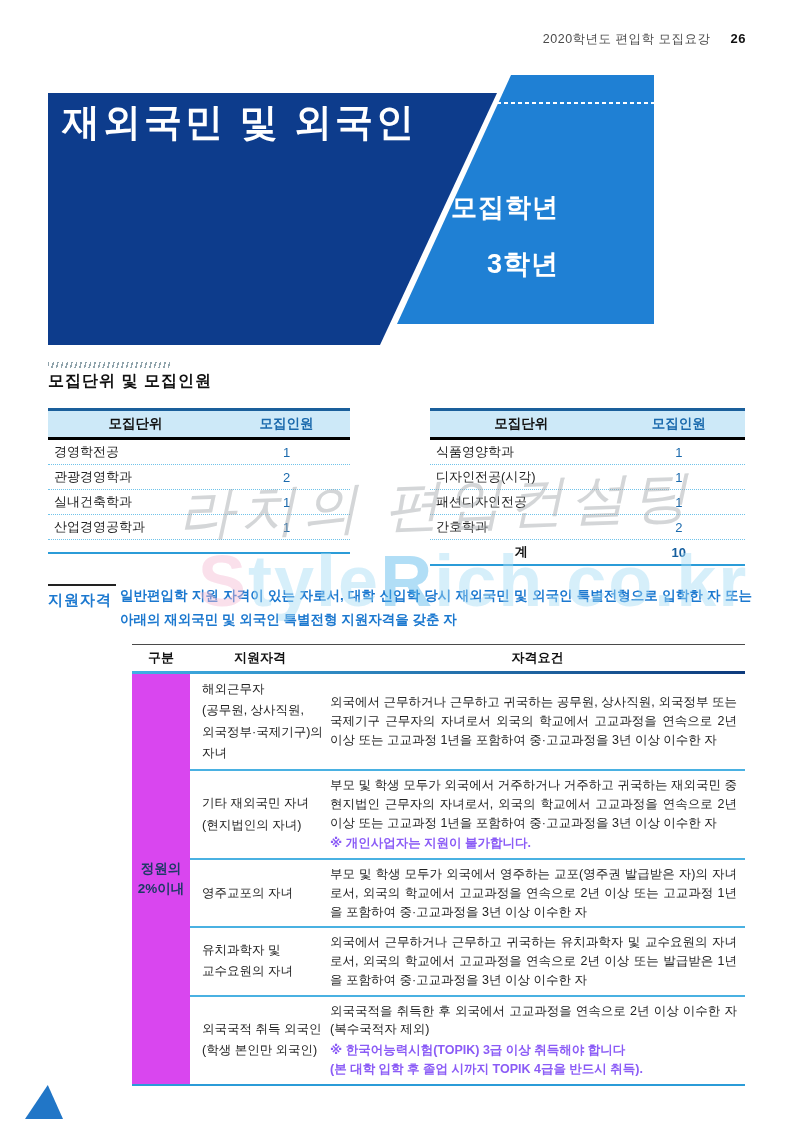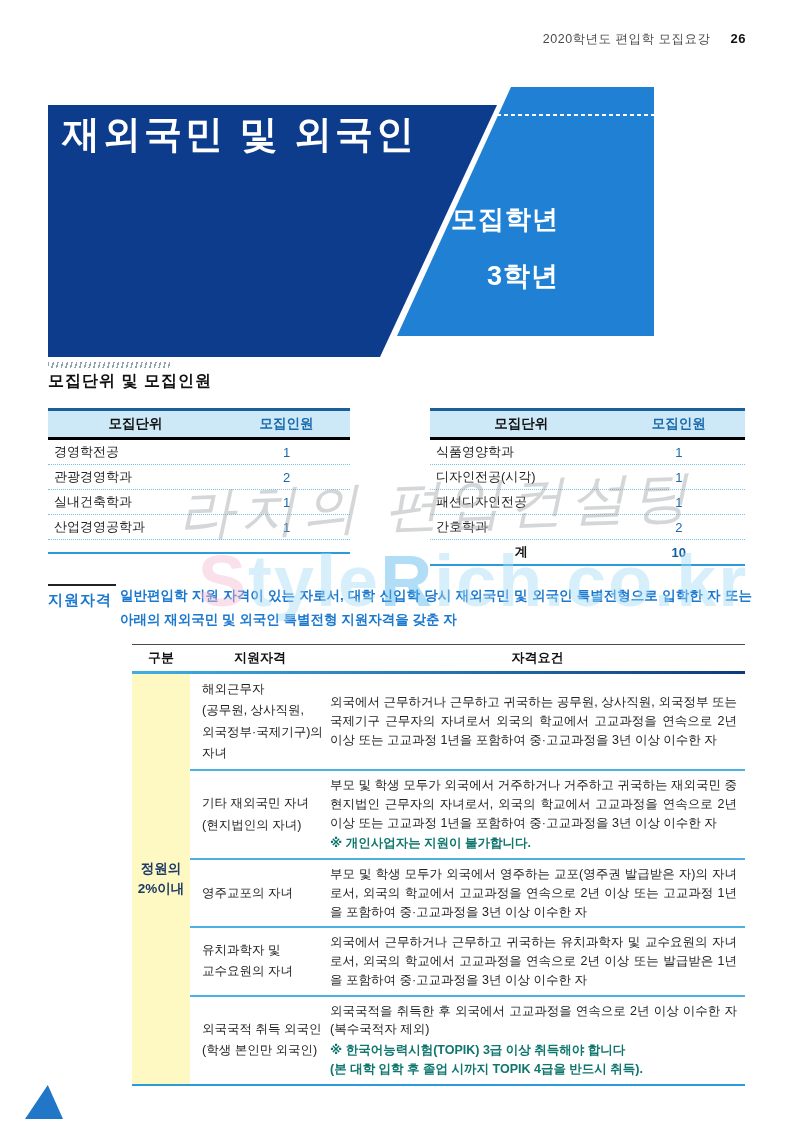--- a/index.html
+++ b/index.html
@@ -5,21 +5,21 @@
   html,body{margin:0;padding:0;}
   .page{
     position:relative;width:793px;height:1121px;background:#ffffff;overflow:hidden;
     font-family:"Liberation Sans","DejaVu Sans",sans-serif;color:#222;
   }
   
   .doc-header{position:absolute;top:31px;right:47px;font-size:12.5px;color:#4a4a4a;letter-spacing:0.5px;}
   .doc-header .page-num{font-weight:bold;color:#111;margin-left:16px;font-size:13px;}
 
   
-  .banner{position:absolute;left:0;top:82px;width:654px;height:286px;}
+  .banner{position:absolute;left:0;top:70px;width:654px;height:286px;}
   .shape-light{position:absolute;inset:0;background:#1f80d4;
     clip-path:polygon(511px 5px,764px 5px,733px 254px,397px 254px);}
   .shape-dark{position:absolute;inset:0;background:#0d3c8c;
     clip-path:polygon(48px 23px,497px 23px,380px 275px,48px 275px);}
   .banner-dash{position:absolute;left:497px;top:32px;width:226px;height:2px;
     background:repeating-linear-gradient(to right,#fff 0 4px,transparent 4px 7px);}
   .banner-title{position:absolute;left:62px;top:27px;color:#fff;font-size:38px;font-weight:bold;letter-spacing:3px;white-space:nowrap;}
   .banner-grade-label{position:absolute;right:95px;top:120px;color:#fff;font-size:26px;font-weight:bold;letter-spacing:1px;}
   .banner-grade-value{position:absolute;right:95px;top:176px;color:#fff;font-size:27px;font-weight:bold;letter-spacing:1px;}
 
@@ -46,29 +46,29 @@
   .elig-label{position:absolute;left:48px;top:591px;font-size:15px;font-weight:bold;color:#1b78cf;letter-spacing:1px;}
   .elig-intro{position:absolute;left:120px;top:584px;width:632px;font-size:13.5px;font-weight:bold;color:#1b78cf;line-height:1.8;text-align:justify;word-break:keep-all;}
 
   .qual-table{position:absolute;left:132px;top:644px;width:613px;}
   .qheader{display:flex;border-top:1px solid #4a4a4a;height:26px;align-items:center;font-weight:bold;font-size:13px;color:#111;}
   .qheader .h1{width:58px;text-align:center;}
   .qheader .h2{width:140px;text-align:center;}
   .qheader .h3{flex:1;text-align:center;}
   .qheader-underline{height:3px;background:linear-gradient(to right,#3fb0e4,#0d3a7c);}
   .qbody{position:relative;border-bottom:2px solid #2b9cd8;}
-  .qquota{position:absolute;left:0;top:0;bottom:0;width:58px;background:#fef9c3;display:flex;align-items:center;justify-content:center;
+  .qquota{position:absolute;left:0;top:0;bottom:0;width:58px;background:#d946ef;display:flex;align-items:center;justify-content:center;
     text-align:center;font-weight:bold;color:#1d3a66;font-size:13.5px;white-space:pre-line;line-height:1.5;}
   .qrows{margin-left:58px;}
   .qrow{display:flex;border-bottom:2px solid #4ab1e2;padding:5px 0;align-items:center;}
   .qrow:last-child{border-bottom:none;}
   .qcat{width:140px;box-sizing:border-box;padding:0 6px 0 12px;font-size:12.5px;color:#222;white-space:pre-line;line-height:1.7;word-break:keep-all;}
   .qmain{flex:1;padding-right:8px;}
   .qreq{font-size:12.5px;color:#222;line-height:1.5;text-align:justify;word-break:break-all;}
-  .qnote{font-size:12.5px;color:#0f766e;font-weight:bold;white-space:pre-line;line-height:1.5;margin-top:2px;}
+  .qnote{font-size:12.5px;color:#8b5cf6;font-weight:bold;white-space:pre-line;line-height:1.5;margin-top:2px;}
 
   
   .wm-hand{position:absolute;left:178px;top:468px;font-size:56px;color:#9aa0a3;opacity:0.42;font-style:italic;
     letter-spacing:6px;transform:rotate(-2deg);z-index:6;pointer-events:none;white-space:nowrap;
     font-family:"Liberation Serif","DejaVu Serif",serif;}
   .wm-url{position:absolute;left:198px;top:540px;font-size:72px;font-weight:bold;opacity:0.45;letter-spacing:2px;
     z-index:6;pointer-events:none;white-space:nowrap;}
 
   
   .corner-triangle{position:absolute;left:25px;top:1085px;width:38px;height:34px;background:#2176c7;

